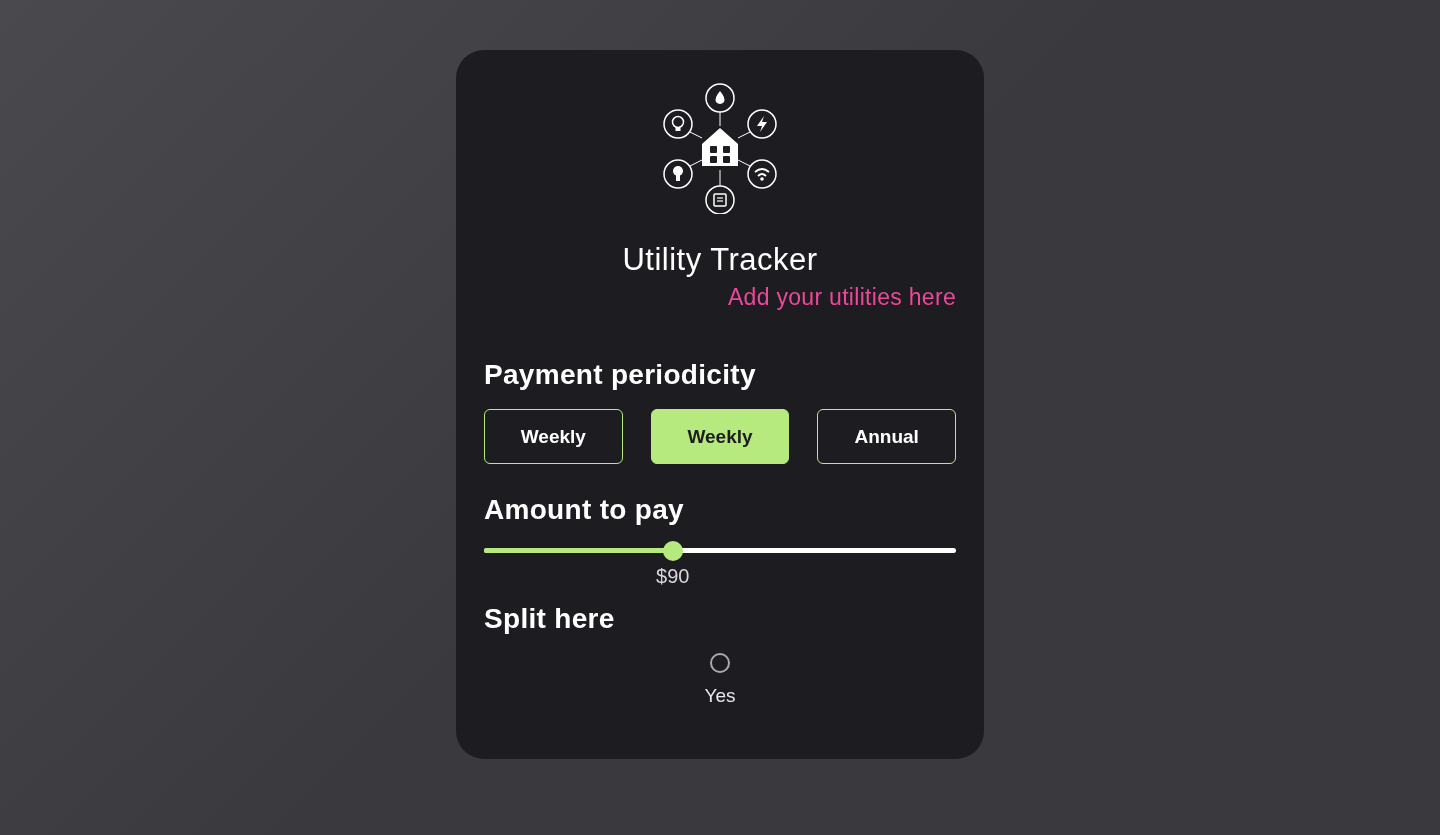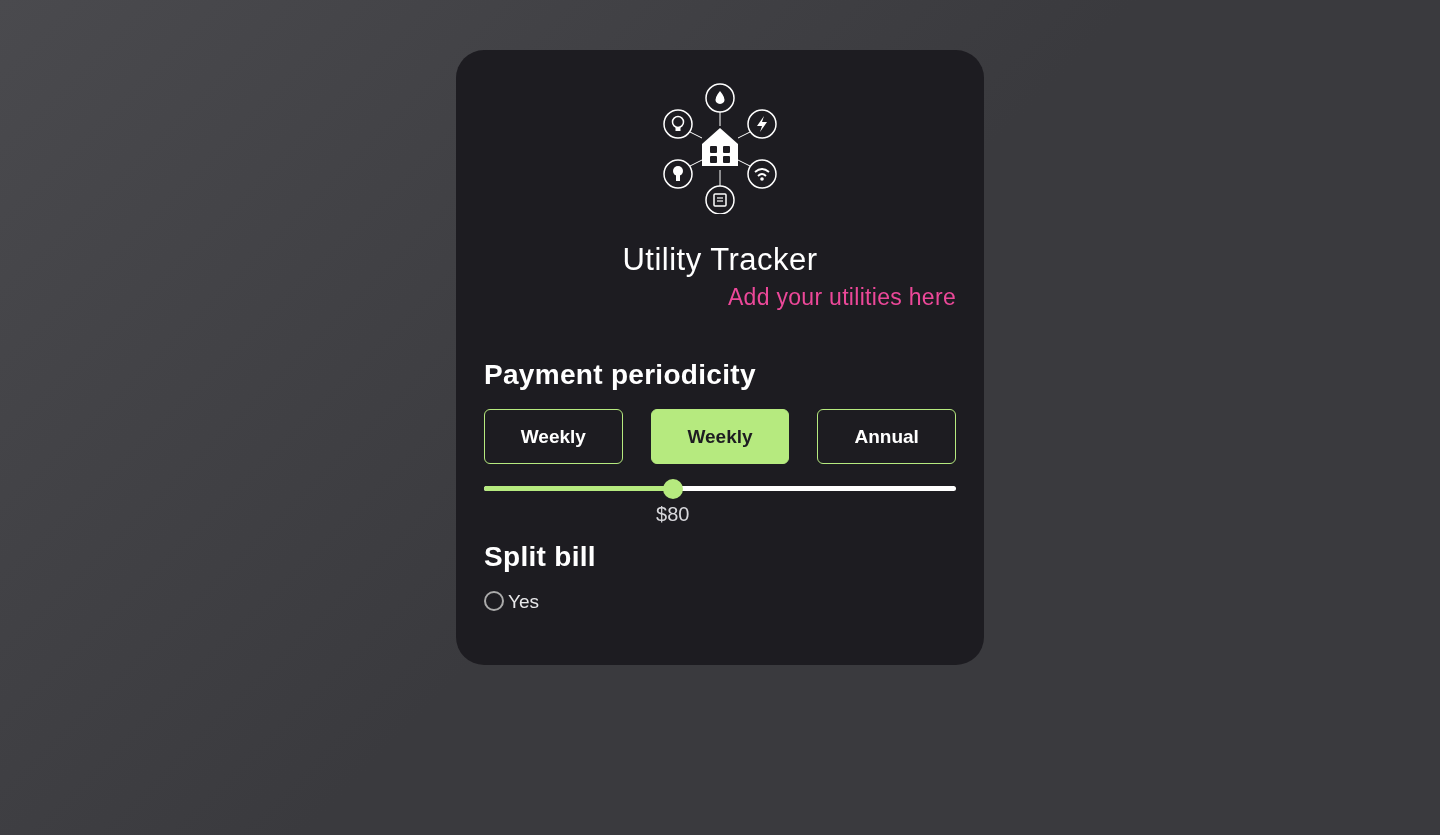--- a/index.html
+++ b/index.html
@@ -140,24 +140,25 @@
       color: #d8d8dc;
       margin-top: 12px;
       position: absolute;
       transform: translateX(-50%);
     }
     .radio-group {
       margin-top: 10px;
     }
     .radio-row {
       display: flex;
-      align-items: flex-start;
-      gap: 4px;
+      align-items: center;
+      gap: 12px;
       margin-bottom: 12px;
       cursor: pointer;
+      flex-direction: column;
     }
     .radio-outer {
       width: 20px;
       height: 20px;
       border: 2px solid #aaa;
       border-radius: 50%;
       display: flex;
       align-items: center;
       justify-content: center;
     }
@@ -232,29 +233,30 @@
 
   <div class="field-block">
 
     <div class="section-label">Payment periodicity</div>
     <div class="seg-group">
       <button class="seg-btn">Weekly</button>
       <button class="seg-btn active">Weekly</button>
       <button class="seg-btn">Annual</button>
     </div>
 
+    <div class="section-label">Amount to pay</div>
     <div class="slider-wrap amount-section">
       <div class="slider-track">
         <div class="slider-fill" style="width:40%"></div>
         <div class="slider-thumb" style="left:40%"></div>
       </div>
-      <div class="slider-value" style="left:40%">$80</div>
+      <div class="slider-value" style="left:40%">$90</div>
     </div>
 
-    <div class="section-label">Split bill</div>
+    <div class="section-label">Split here</div>
     <div class="radio-group">
       <div class="radio-row">
         <span class="radio-outer"></span>
         <span class="radio-label">Yes</span>
       </div>
     </div>
   </div>
 
 </div>
 

